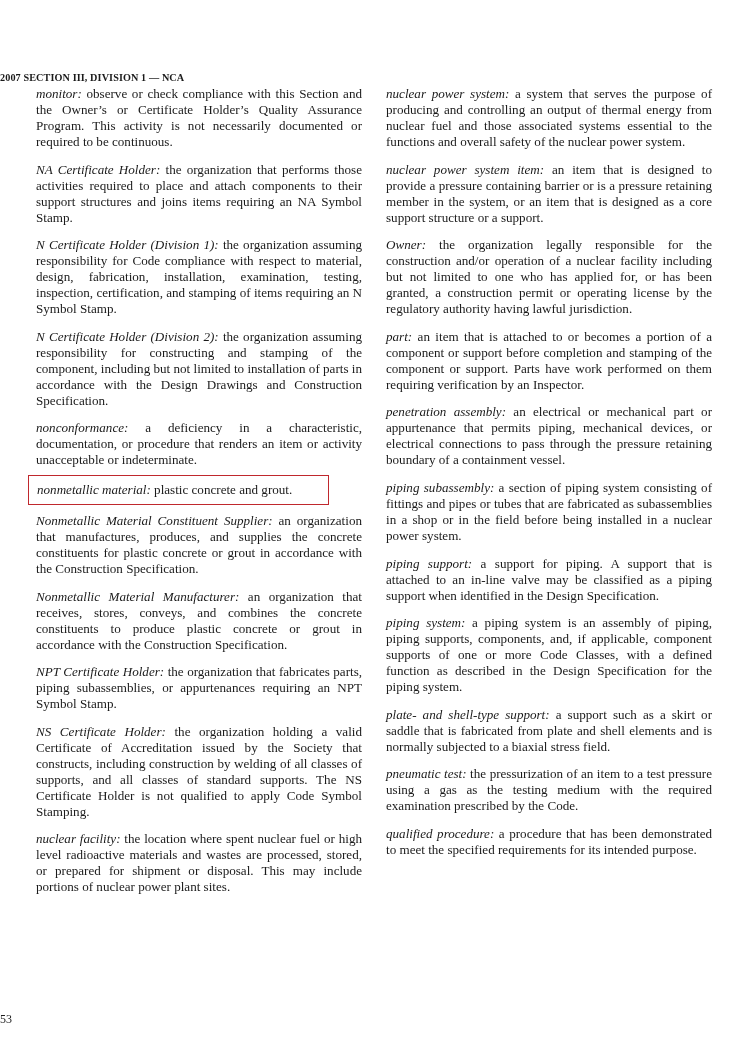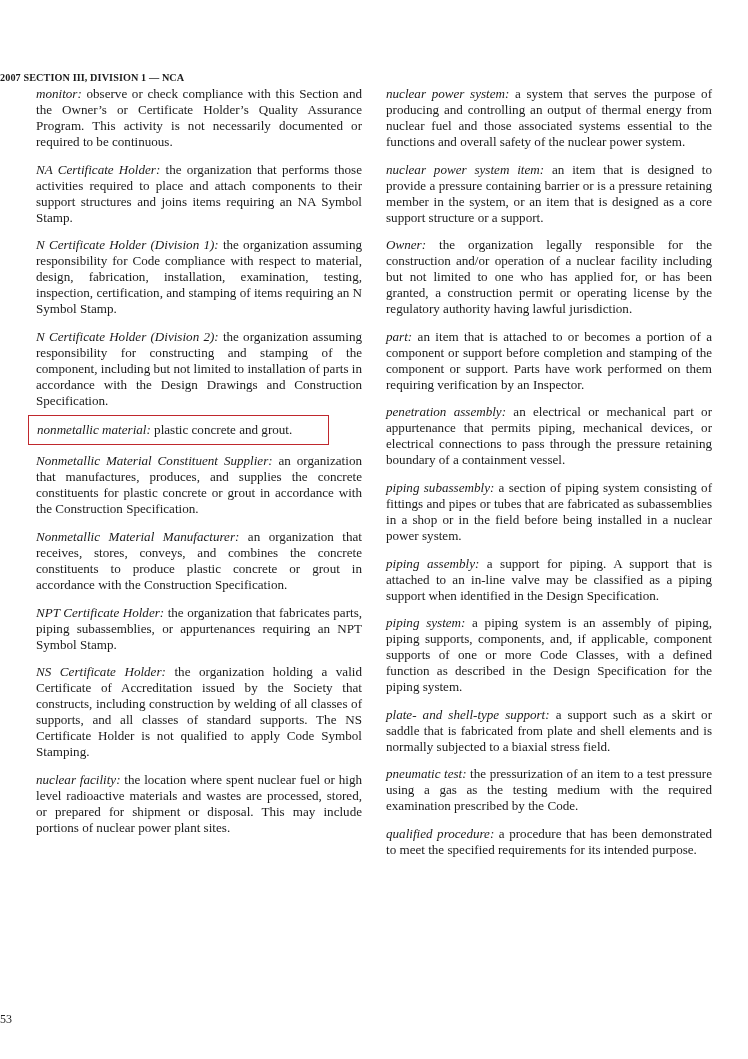--- a/index.html
+++ b/index.html
@@ -38,35 +38,36 @@
 </head>
 <body>
 
 <div class="running-head">2007 SECTION III, DIVISION 1 — NCA</div>
 
 <div class="col left">
   <p class="entry"><span class="term">monitor:</span><span> observe or check compliance with this Section and the Owner’s or Certificate Holder’s Quality Assurance Program. This activity is not necessarily documented or required to be continuous.</span></p>
   <p class="entry"><span class="term">NA Certificate Holder:</span><span> the organization that performs those activities required to place and attach components to their support structures and joins items requiring an NA Symbol Stamp.</span></p>
   <p class="entry"><span class="term">N Certificate Holder (Division 1):</span><span> the organization assuming responsibility for Code compliance with respect to material, design, fabrication, installation, examination, testing, inspection, certification, and stamping of items requiring an N Symbol Stamp.</span></p>
   <p class="entry"><span class="term">N Certificate Holder (Division 2):</span><span> the organization assuming responsibility for constructing and stamping of the component, including but not limited to installation of parts in accordance with the Design Drawings and Construction Specification.</span></p>
+  <p class="entry"><span class="term">nonconformance:</span><span> a deficiency in a characteristic, documentation, or procedure that renders an item or activity unacceptable or indeterminate.</span></p>
   <p class="entry highlighted" style="border-color: rgb(192, 40, 45);"><span class="term">nonmetallic material:</span><span> plastic concrete and grout.</span></p>
   <p class="entry"><span class="term">Nonmetallic Material Constituent Supplier:</span><span> an organization that manufactures, produces, and supplies the concrete constituents for plastic concrete or grout in accordance with the Construction Specification.</span></p>
   <p class="entry"><span class="term">Nonmetallic Material Manufacturer:</span><span> an organization that receives, stores, conveys, and combines the concrete constituents to produce plastic concrete or grout in accordance with the Construction Specification.</span></p>
   <p class="entry"><span class="term">NPT Certificate Holder:</span><span> the organization that fabricates parts, piping subassemblies, or appurtenances requiring an NPT Symbol Stamp.</span></p>
   <p class="entry"><span class="term">NS Certificate Holder:</span><span> the organization holding a valid Certificate of Accreditation issued by the Society that constructs, including construction by welding of all classes of supports, and all classes of standard supports. The NS Certificate Holder is not qualified to apply Code Symbol Stamping.</span></p>
   <p class="entry"><span class="term">nuclear facility:</span><span> the location where spent nuclear fuel or high level radioactive materials and wastes are processed, stored, or prepared for shipment or disposal. This may include portions of nuclear power plant sites.</span></p>
 </div>
 
 <div class="col right">
   <p class="entry"><span class="term">nuclear power system:</span><span> a system that serves the purpose of producing and controlling an output of thermal energy from nuclear fuel and those associated systems essential to the functions and overall safety of the nuclear power system.</span></p>
   <p class="entry"><span class="term">nuclear power system item:</span><span> an item that is designed to provide a pressure containing barrier or is a pressure retaining member in the system, or an item that is designed as a core support structure or a support.</span></p>
   <p class="entry"><span class="term">Owner:</span><span> the organization legally responsible for the construction and/or operation of a nuclear facility including but not limited to one who has applied for, or has been granted, a construction permit or operating license by the regulatory authority having lawful jurisdiction.</span></p>
   <p class="entry"><span class="term">part:</span><span> an item that is attached to or becomes a portion of a component or support before completion and stamping of the component or support. Parts have work performed on them requiring verification by an Inspector.</span></p>
   <p class="entry"><span class="term">penetration assembly:</span><span> an electrical or mechanical part or appurtenance that permits piping, mechanical devices, or electrical connections to pass through the pressure retaining boundary of a containment vessel.</span></p>
   <p class="entry"><span class="term">piping subassembly:</span><span> a section of piping system consisting of fittings and pipes or tubes that are fabricated as subassemblies in a shop or in the field before being installed in a nuclear power system.</span></p>
-  <p class="entry"><span class="term">piping assembly:</span><span> a support for piping. A support that is attached to an in-line valve may be classified as a piping support when identified in the Design Specification.</span></p>
+  <p class="entry"><span class="term">piping support:</span><span> a support for piping. A support that is attached to an in-line valve may be classified as a piping support when identified in the Design Specification.</span></p>
   <p class="entry"><span class="term">piping system:</span><span> a piping system is an assembly of piping, piping supports, components, and, if applicable, component supports of one or more Code Classes, with a defined function as described in the Design Specification for the piping system.</span></p>
   <p class="entry"><span class="term">plate- and shell-type support:</span><span> a support such as a skirt or saddle that is fabricated from plate and shell elements and is normally subjected to a biaxial stress field.</span></p>
   <p class="entry"><span class="term">pneumatic test:</span><span> the pressurization of an item to a test pressure using a gas as the testing medium with the required examination prescribed by the Code.</span></p>
   <p class="entry"><span class="term">qualified procedure:</span><span> a procedure that has been demonstrated to meet the specified requirements for its intended purpose.</span></p>
 </div>
 
 <div class="page-number">53</div>
 
 </body></html>

